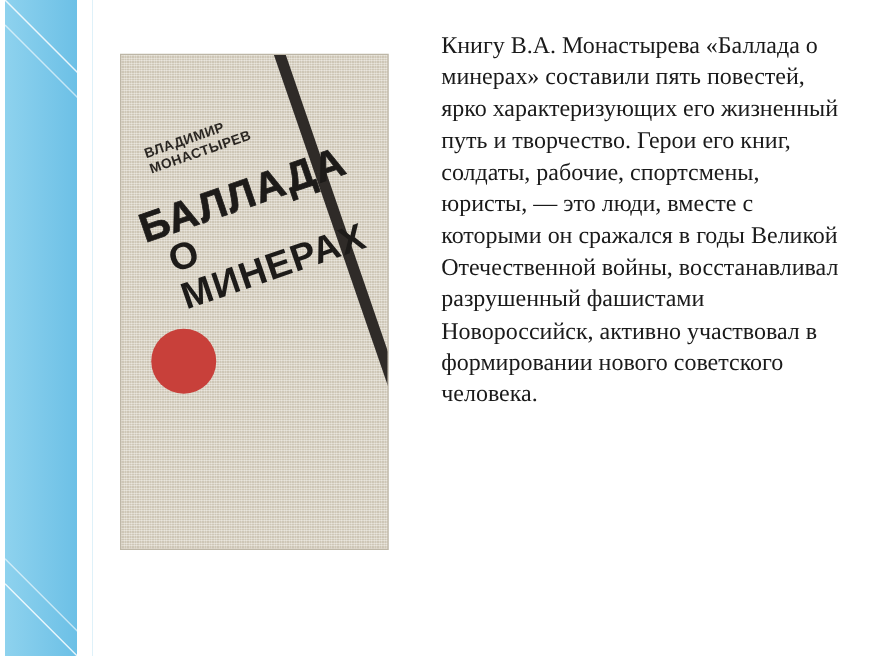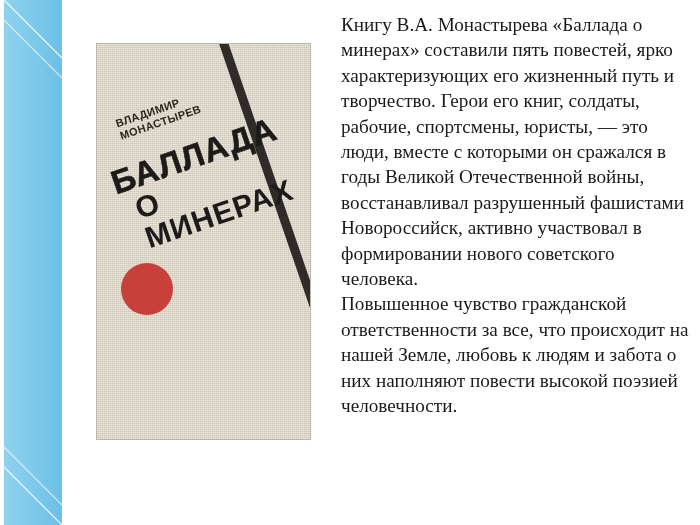--- a/index.html
+++ b/index.html
@@ -137,21 +137,21 @@
     left: 341px;
     top: 12px;
     width: 352px;
     color: #1a1a1a;
     font-family: "Liberation Serif", serif;
     font-size: 19.2px;
     line-height: 25.4px;
     text-align: left;
   }
   .text-column p {
-    margin: 0;
+    margin: 12px;
   }
   .para-2 {
     margin-top: 0;
   }
 </style>
 </head>
 <body>
 
 <div class="left-band">
   <div class="band-inner"></div>
@@ -177,14 +177,13 @@
       <div class="title-line1">БАЛЛАДА</div>
       <div class="title-line2">О МИНЕРАХ</div>
     </div>
 
     <div class="red-dot"></div>
   </div>
 </div>
 
 <div class="text-column">
   <p class="para-1">Книгу В.А. Монастырева «Баллада о минерах» составили пять повестей, ярко характеризующих его жизненный путь и творчество. Герои его книг, солдаты, рабочие, спортсмены, юристы, — это люди, вместе с которыми он сражался в годы Великой Отечественной войны, восстанавливал разрушенный фашистами Новороссийск, активно участвовал в формировании нового советского человека.</p>
-  <p class="para-2">Повышенное чувство гражданской ответственности за все, что происходит на нашей Земле, любовь к людям и забота о них наполняют повести высокой поэзией человечности.</p>
 </div>
 
 </body></html>

